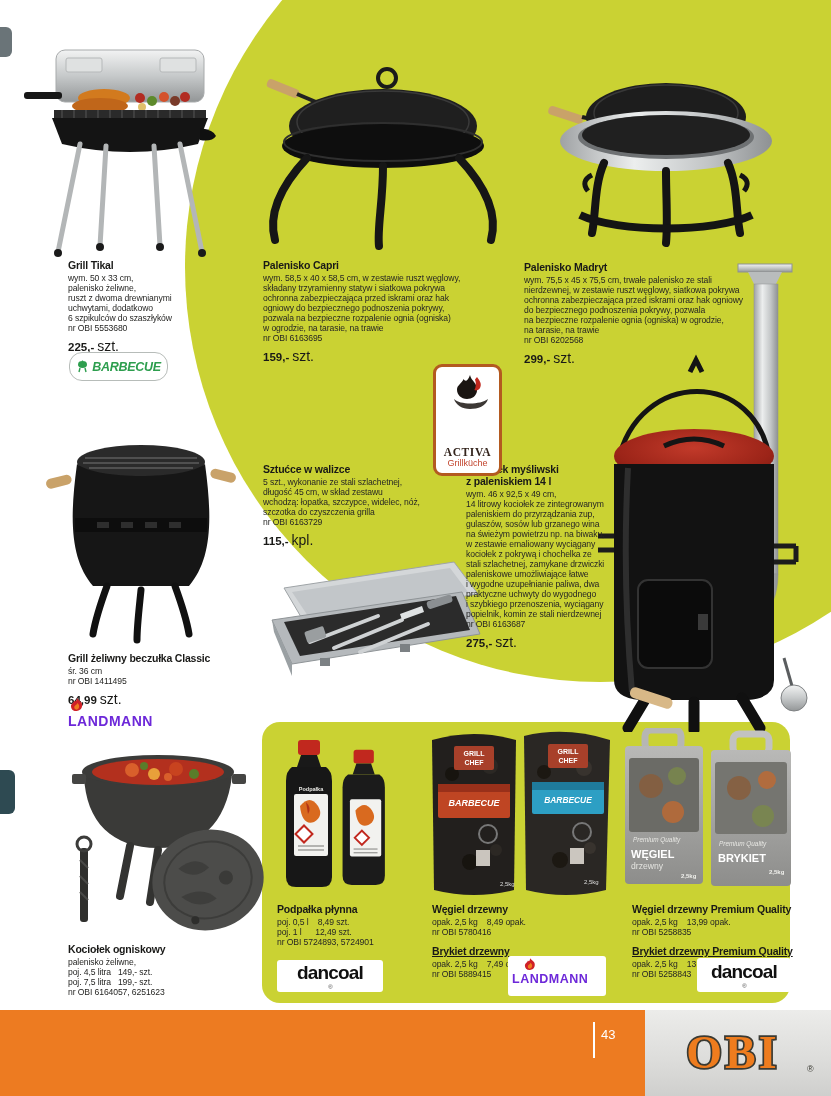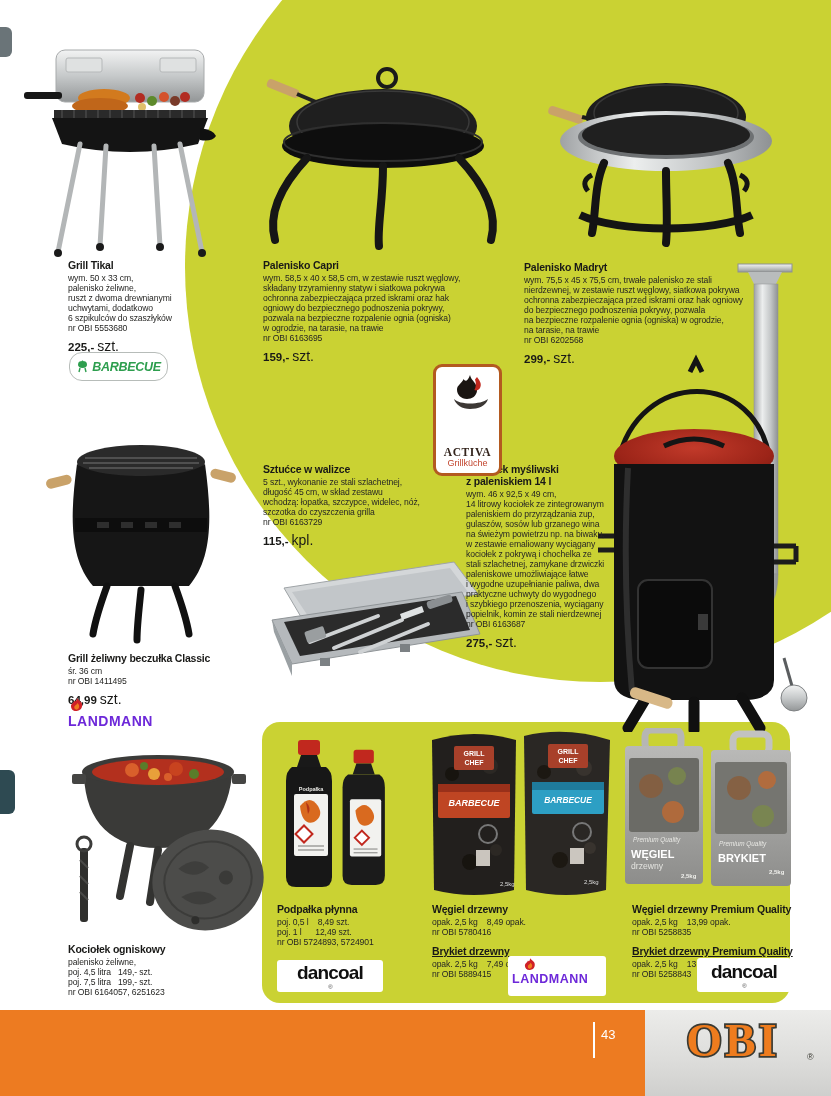--- a/index.html
+++ b/index.html
@@ -46,21 +46,21 @@
     border:3px solid #b35a20;border-radius:9px;z-index:4;display:flex;
     flex-direction:column;align-items:center;justify-content:flex-end;padding-bottom:5px;box-sizing:border-box;}
   #activa-logo .ac-top{font-family:"Liberation Serif",serif;font-weight:bold;
     font-size:11.5px;letter-spacing:0.6px;color:#33241c;line-height:12px;}
   #activa-logo .ac-bottom{font-size:9px;color:#c2452e;line-height:10px;}
   #activa-flame{position:absolute;top:8px;left:14px;}
   
   #bottom-orange{left:0;top:1010px;width:645px;height:86px;background:#ed7b21;z-index:2;}
   #obi-panel{left:645px;top:1010px;width:186px;height:86px;z-index:2;
     background:linear-gradient(180deg,#ececea 0%,#dcdcda 60%,#cfcfcd 100%);
-    display:flex;justify-content:center;}
+    display:flex;align-items:center;justify-content:center;}
   #page-num-sep{left:593px;top:1022px;width:2px;height:36px;background:#ffffff;z-index:3;}
   #page-num{left:601px;top:1027px;color:#ffffff;font-size:13px;z-index:3;}
   
   .edge-cut{background:#4d5a5e;border-radius:0 6px 6px 0;z-index:1;}
   #edge-cut-a{left:0;top:27px;width:12px;height:30px;background:#6a7478;}
   #edge-cut-b{left:0;top:770px;width:15px;height:44px;background:#2e4a52;}
   .photo{z-index:2;}
 </style>
 </head>
 <body>

